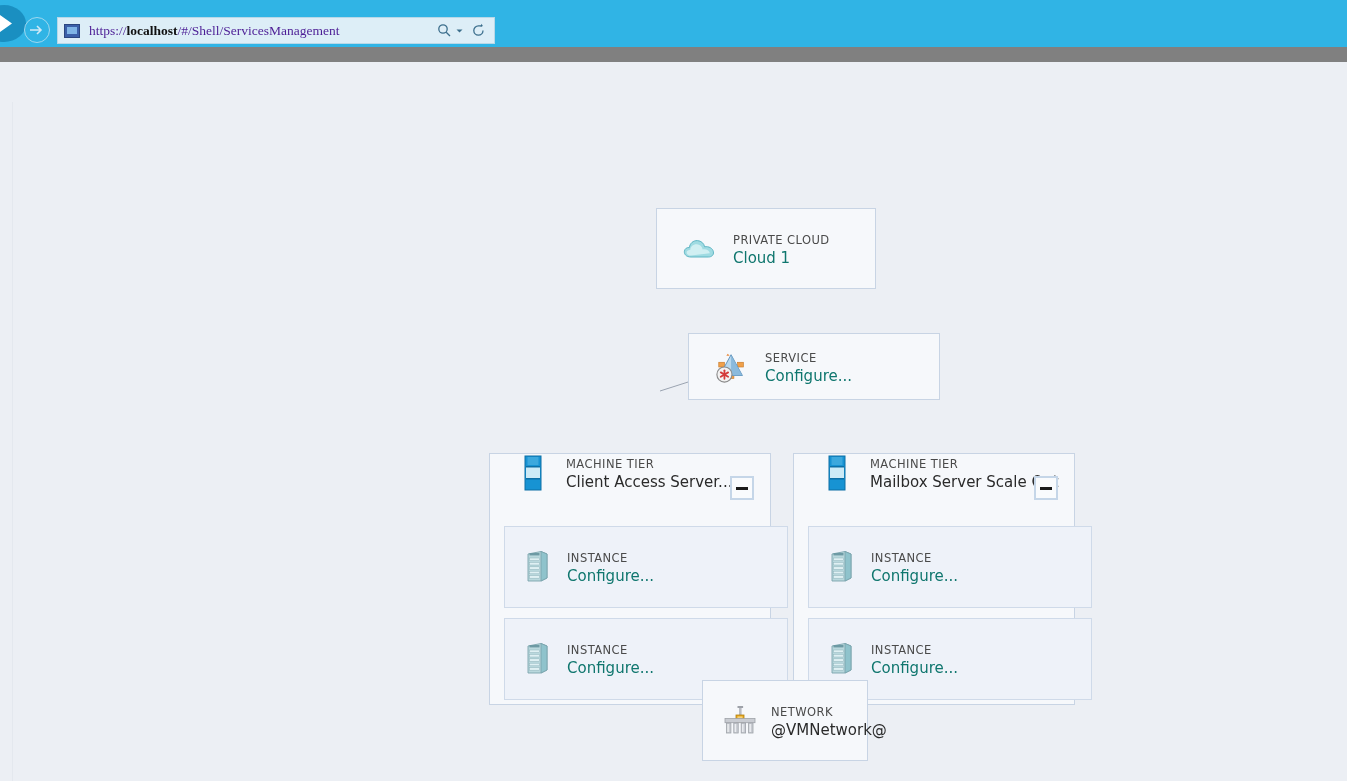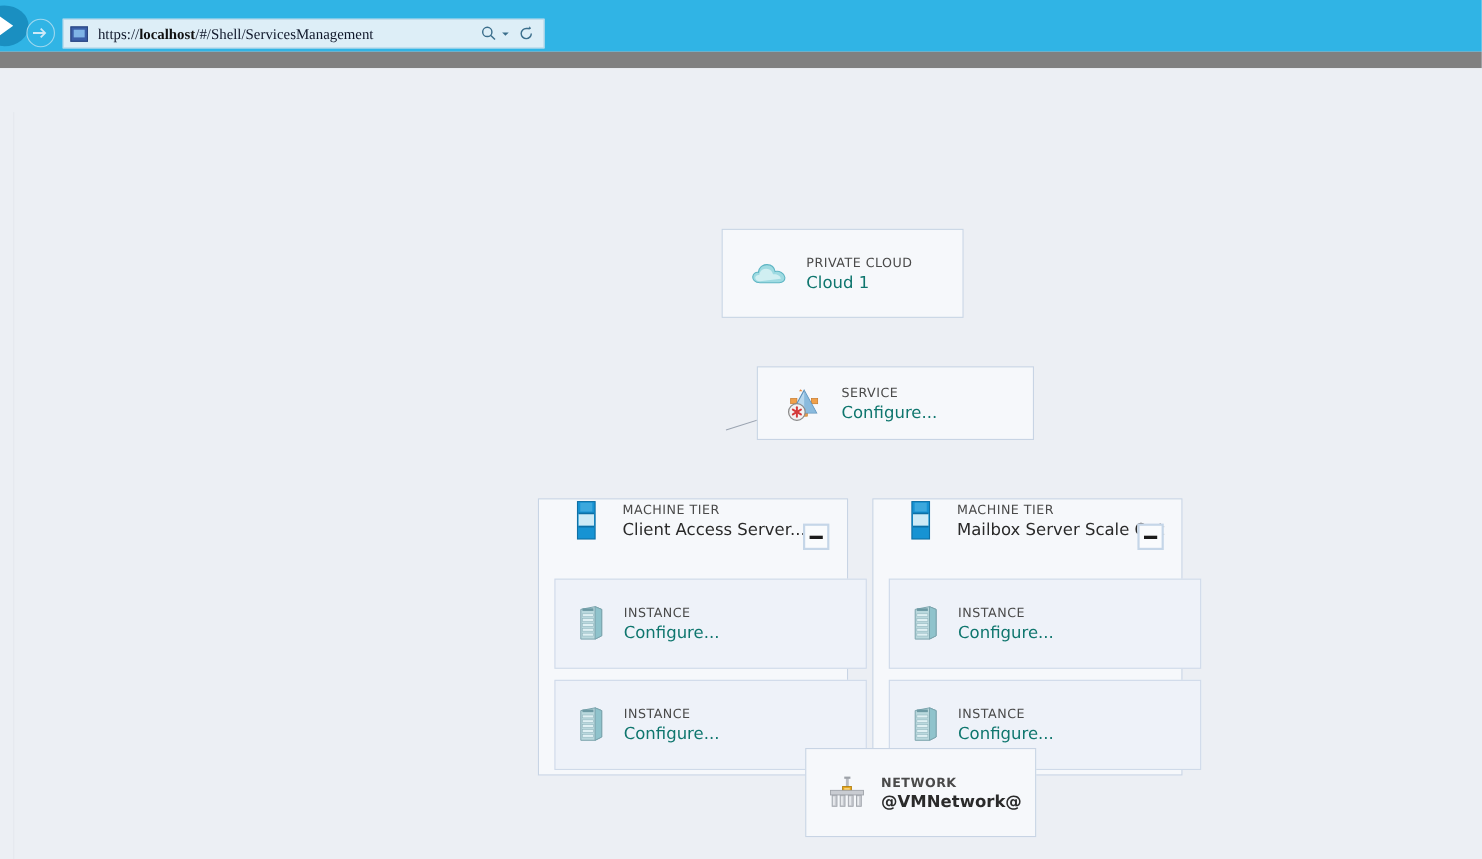--- a/index.html
+++ b/index.html
@@ -71,21 +71,21 @@
   }
   .addr-url {
     margin-left: 9px;
     font-size: 13.5px;
     color: #3a3a3a;
     white-space: nowrap;
     flex: 1;
     font-family: "Liberation Serif", serif;
   }
   .addr-url .host { color: #111; font-weight: bold; margin-top: 40px; }
-  .addr-url .grey { color: #0f172a; }
+  .addr-url .grey { color: #4c1d95; }
   .addr-icons {
     display: flex;
     align-items: center;
     gap: 3px;
     margin-right: 8px;
     color: #3b6e8c;
   }
   .addr-icons svg { display: block; }
 
   .tab-strip {
@@ -500,21 +500,21 @@
             </svg>
           </span>
           <span class="node-text">
             <span class="node-kind">INSTANCE</span><br>
             <span class="node-value">Configure...</span>
           </span>
         </div>
       </div>
     </div>
 
-    <div class="node" id="node-network" style="left:732px; top:618px; width:210px; height:81px;font-weight:bold;">
+    <div class="node" id="node-network" style="left:702px; top:618px; width:166px; height:81px;">
       <div class="node-body" style="padding-left:20px">
         <span class="node-icon icon-network">
           <svg width="34" height="32" viewBox="0 0 34 32" aria-hidden="true">
             <rect x="16" y="2" width="2.6" height="9" fill="#b9bcc2"></rect>
             <rect x="14.5" y="1" width="5.6" height="2" fill="#9ea2a9"></rect>
             <rect x="13" y="10" width="8" height="7" fill="#e8a71d" stroke="#b07f10" stroke-width="0.8"></rect>
             <rect x="14.5" y="11.5" width="5" height="1.4" fill="#f6d98a"></rect>
             <rect x="2" y="13.5" width="30" height="4.2" fill="#c9ccd2" stroke="#9ea2a9" stroke-width="0.8"></rect>
             <g fill="#c9ccd2" stroke="#9ea2a9" stroke-width="0.8">
               <rect x="3.5" y="18" width="4.4" height="10"></rect>

